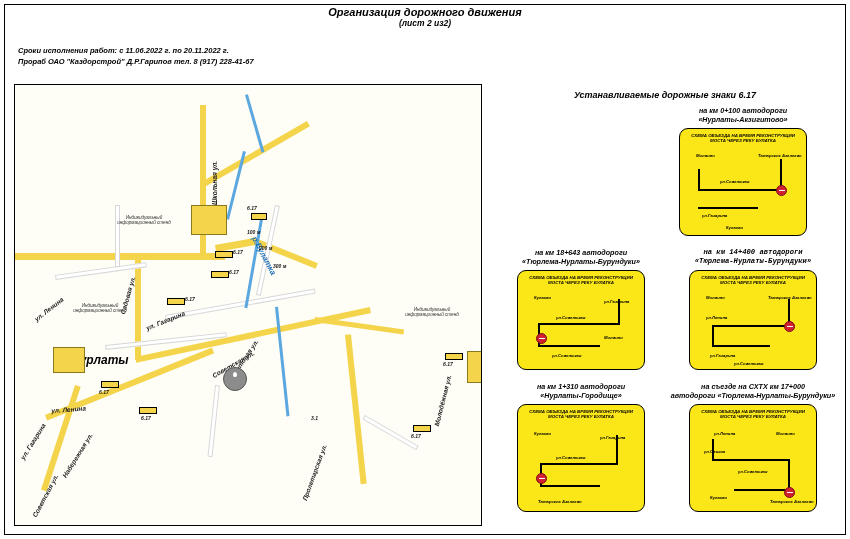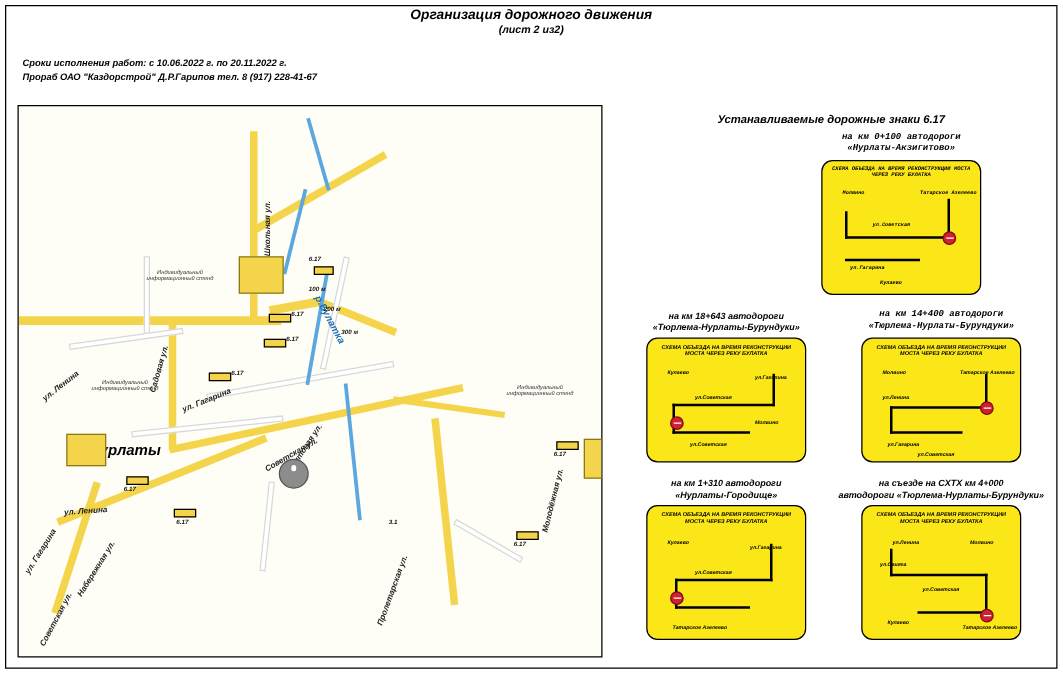--- a/index.html
+++ b/index.html
@@ -40,21 +40,21 @@
 <body>
 
 <div class="frame"></div>
 
 <div class="hdr">
   <div class="t1">Организация дорожного движения</div>
   <div class="t3">(лист 2 из2)</div>
 </div>
 
 <div class="meta">
-  <div>Сроки исполнения работ: с 10.06.2022 г. по 20.11.2022 г.</div>
+  <div>Сроки исполнения работ: с 11.06.2022 г. по 20.11.2022 г.</div>
   <div>Прораб ОАО "Каздорстрой" Д.Р.Гарипов     тел. 8 (917) 228-41-67</div>
 </div>
 
 <div class="map">
 
   <div class="road" style="left:0px;top:168px;width:210px;height:7px;"></div>
   <div class="road" style="left:200px;top:160px;width:40px;height:7px;transform:rotate(-10deg);transform-origin:left top;"></div>
   <div class="road" style="left:120px;top:175px;width:6px;height:100px;"></div>
   <div class="road" style="left:120px;top:272px;width:240px;height:6px;transform:rotate(-12deg);transform-origin:left top;"></div>
   <div class="road" style="left:185px;top:20px;width:6px;height:150px;"></div>
@@ -129,21 +129,21 @@
   <div class="sgn-lbl" style="left:232px;top:144px;">100 м</div>
   <div class="sgn-lbl" style="left:244px;top:160px;">200 м</div>
   <div class="sgn-lbl" style="left:258px;top:178px;">300 м</div>
   <div class="sgn-lbl" style="left:296px;top:330px;">3.1</div>
 
   <div class="circ" style="left:208px;top:282px;"></div>
 </div>
 
 <div class="rtitle">Устанавливаемые дорожные знаки 6.17</div>
 
-<div class="card" style="left:626px;top:106px;width:190px;font-family:Liberation Mono, monospace;">
+<div class="card" style="left:648px;top:106px;width:190px;">
   <div class="cap" style="white-space:pre-line;">на км 0+100 автодороги
 «Нурлаты-Акзигитово»</div>
   <div class="plate" style="margin:4px auto 0;width:128px;height:108px;">
     <div class="ptitle">СХЕМА ОБЪЕЗДА НА ВРЕМЯ РЕКОНСТРУКЦИИ МОСТА ЧЕРЕЗ РЕКУ БУЛАТКА</div>
     <div class="pl-line" style="left:18px;top:60px;width:84px;height:2px;"></div>
     <div class="pl-line" style="left:18px;top:40px;width:2px;height:22px;"></div>
     <div class="pl-line" style="left:100px;top:30px;width:2px;height:32px;"></div>
     <div class="pl-line" style="left:18px;top:78px;width:60px;height:2px;"></div>
     <div class="pl-txt" style="left:16px;top:24px;">Молвино</div>
     <div class="pl-txt" style="left:78px;top:24px;">Татарское Азелеево</div>
@@ -201,21 +201,21 @@
     <div class="pl-line" style="left:22px;top:80px;width:60px;height:2px;"></div>
     <div class="pl-txt" style="left:16px;top:26px;">Кулаево</div>
     <div class="pl-txt" style="left:82px;top:30px;">ул.Гагарина</div>
     <div class="pl-txt" style="left:38px;top:50px;">ул.Советская</div>
     <div class="pl-txt" style="left:20px;top:94px;">Татарское Азелеево</div>
     <div class="noentry" style="left:18px;top:68px;"></div>
   </div>
 </div>
 
 <div class="card" style="left:660px;top:382px;width:186px;">
-  <div class="cap" style="white-space:pre-line;">на съезде на СХТХ км 4+000
+  <div class="cap" style="white-space:pre-line;">на съезде на СХТХ км 17+000
 автодороги «Тюрлема-Нурлаты-Бурундуки»</div>
   <div class="plate" style="margin:4px auto 0;width:128px;height:108px;">
     <div class="ptitle">СХЕМА ОБЪЕЗДА НА ВРЕМЯ РЕКОНСТРУКЦИИ МОСТА ЧЕРЕЗ РЕКУ БУЛАТКА</div>
     <div class="pl-line" style="left:22px;top:54px;width:78px;height:2px;"></div>
     <div class="pl-line" style="left:22px;top:34px;width:2px;height:22px;"></div>
     <div class="pl-line" style="left:98px;top:54px;width:2px;height:32px;"></div>
     <div class="pl-line" style="left:44px;top:84px;width:56px;height:2px;"></div>
     <div class="pl-txt" style="left:14px;top:44px;">ул.Свияга</div>
     <div class="pl-txt" style="left:24px;top:26px;">ул.Ленина</div>
     <div class="pl-txt" style="left:20px;top:90px;">Кулаево</div>

